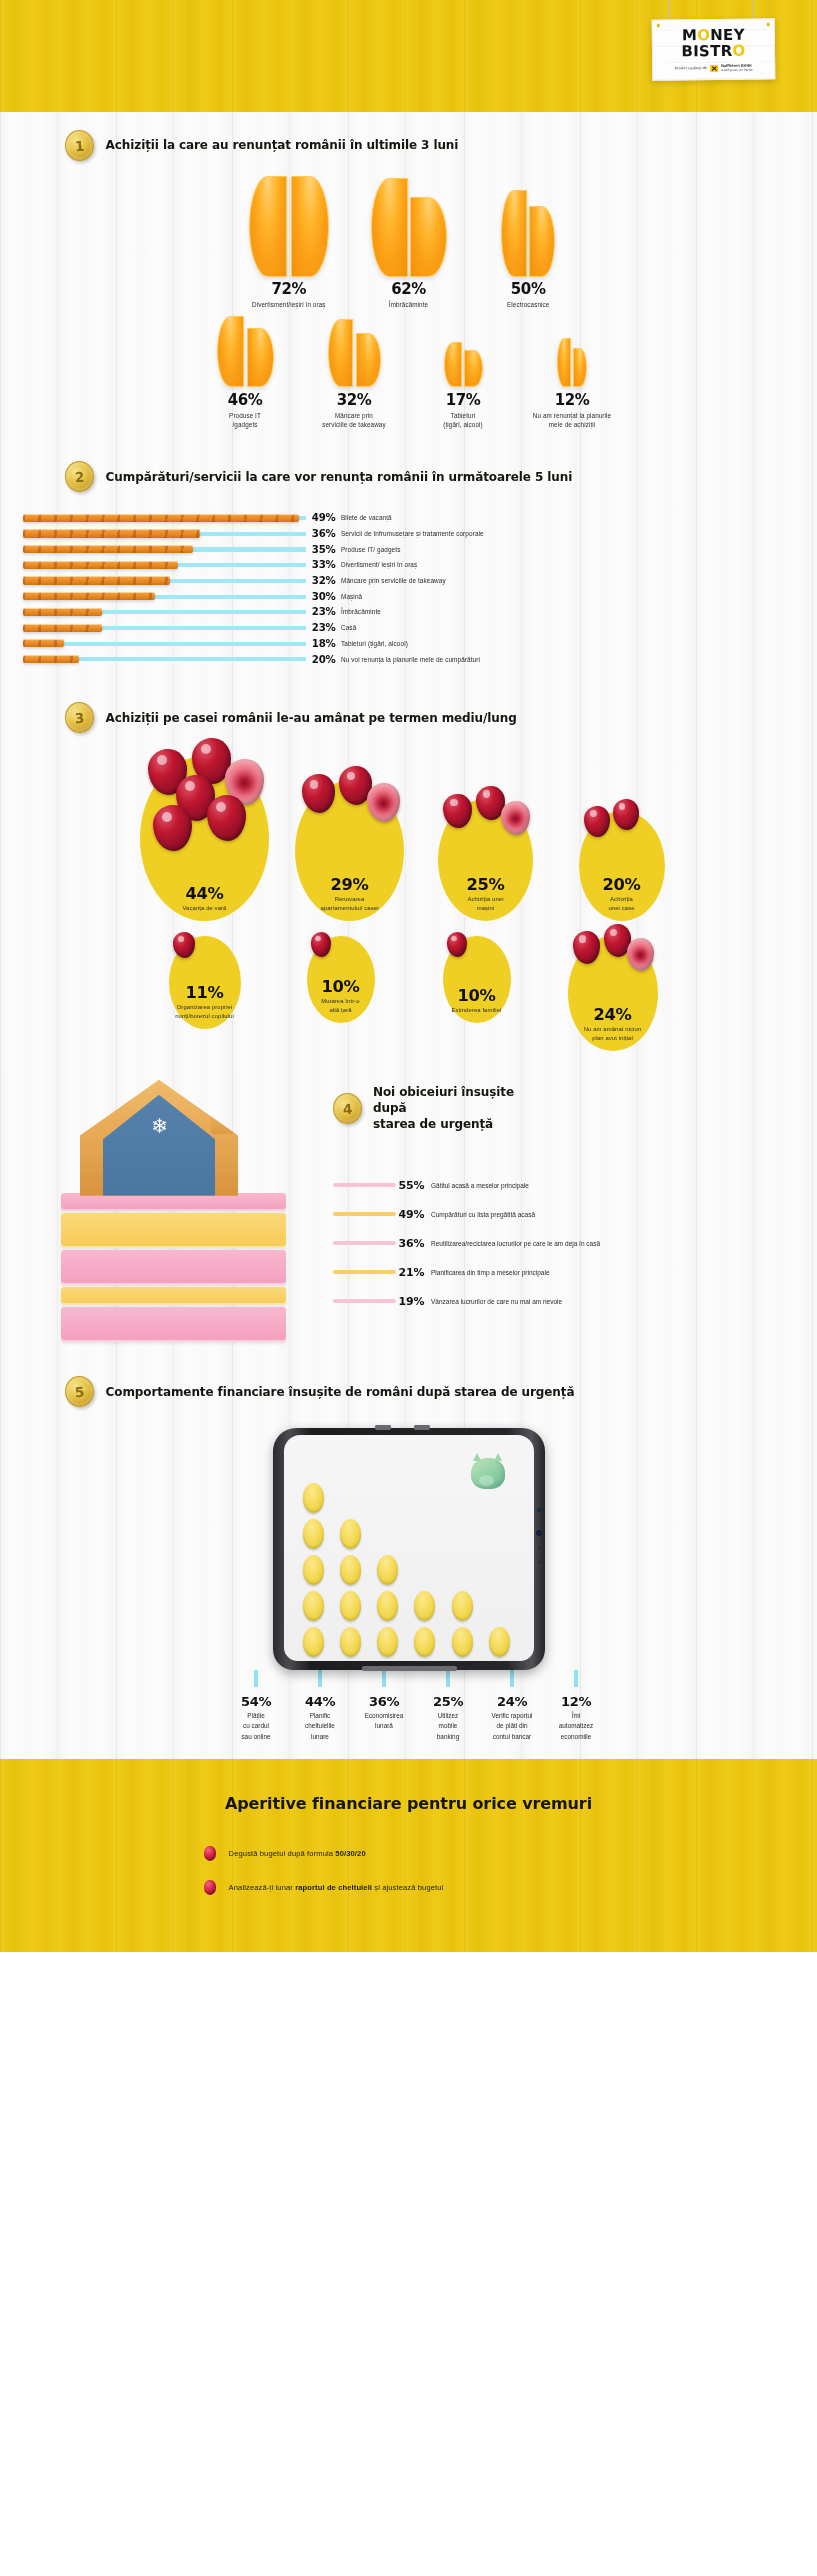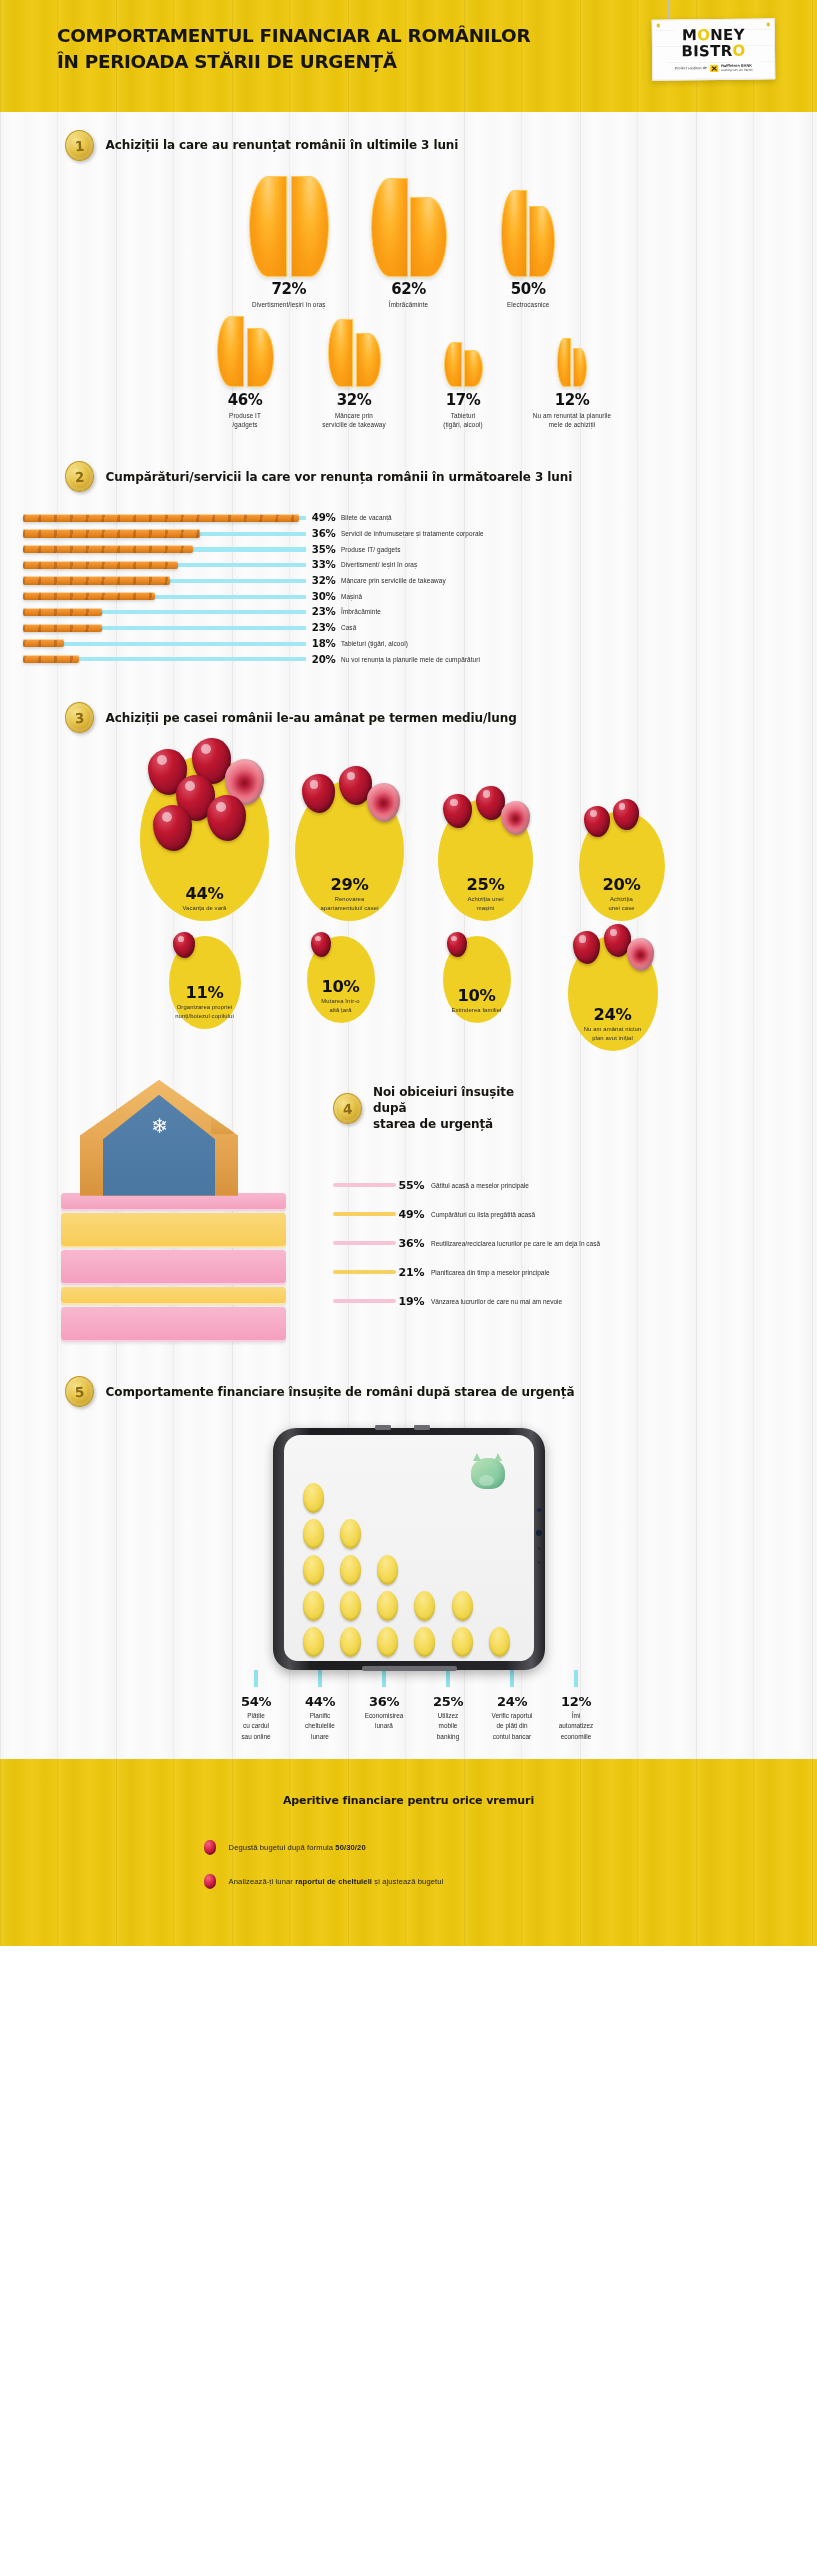--- a/index.html
+++ b/index.html
@@ -314,43 +314,39 @@
   .s5-pct {
     font-family: "DejaVu Sans", sans-serif;
     font-weight: 700; font-size: 13px; color: #111; letter-spacing: -0.3px;
   }
   .s5-cap { font-size: 6.4px; color: #2b2b2b; line-height: 1.6; margin-top: 2px; }
 
   
   .footer { padding: 35px 0 48px; }
   .footer h2 {
     font-family: "DejaVu Sans", sans-serif;
-    font-weight: 700; font-size: 11px; color: #17150f; text-align: center;
+    font-weight: 700; font-size: 16px; color: #17150f; text-align: center;
     letter-spacing: -0.1px;
   }
   .tips { margin: 23px 0 0 204px; }
   .tip { display: flex; align-items: center; gap: 12.3px; height: 34px; }
   .rasp {
     flex: 0 0 auto; width: 12.3px; height: 15px; border-radius: 46% 46% 50% 50%;
     background: radial-gradient(circle at 34% 26%, #f2647e 0%, #dc2a4c 40%, #b4143a 75%, #8a0f2b 100%);
     box-shadow: inset -1.4px -1.4px 2.7px rgba(0,0,0,.3);
   }
   .tip-txt { font-size: 7.6px; color: #1c1c1c; letter-spacing: 0.1px; }
   .tip-txt b { font-weight: 700; }
 </style>
 </head>
 <body>
 
 <div class="page">
 
   <div class="header wood-yellow">
-    <h1>
-      <span>COMPORTAMENTUL FINANCIAR AL ROMÂNILOR</span><br>
-      <span>ÎN PERIOADA STĂRII DE URGENȚĂ</span>
-    </h1>
     <div class="logo-wrap">
       <div class="logo-strings">
           <i></i>
           <i></i>
         </div>
       <div class="logo-board">
         <span class="screw l"></span>
         <span class="screw r"></span>
         <div class="logo-line"><span>M</span><span class="o">O</span><span>NEY</span></div>
         <div class="logo-line"><span>BISTR</span><span class="o">O</span></div>
@@ -440,21 +436,21 @@
         <div class="cap">
           <span>Nu am renunțat la planurile</span><br><span>mele de achiziții</span>
         </div>
       </div>
     </div>
   </div>
 
   <div class="sect s2 wood-white">
     <div class="sect-head">
       <div class="coin">2</div>
-      <div class="sect-title">Cumpărături/servicii la care vor renunța românii în următoarele 3 luni</div>
+      <div class="sect-title">Cumpărături/servicii la care vor renunța românii în următoarele 5 luni</div>
     </div>
     <div class="bars" id="bars-s2">
         <div class="bar-row">
           <div class="bar-track">
             <div class="bar-cyan"></div>
             <div class="bar-stick" style="width:276px"></div>
           </div>
           <div class="bar-pct">49%</div>
           <div class="bar-label">Bilete de vacanță</div>
         </div>

